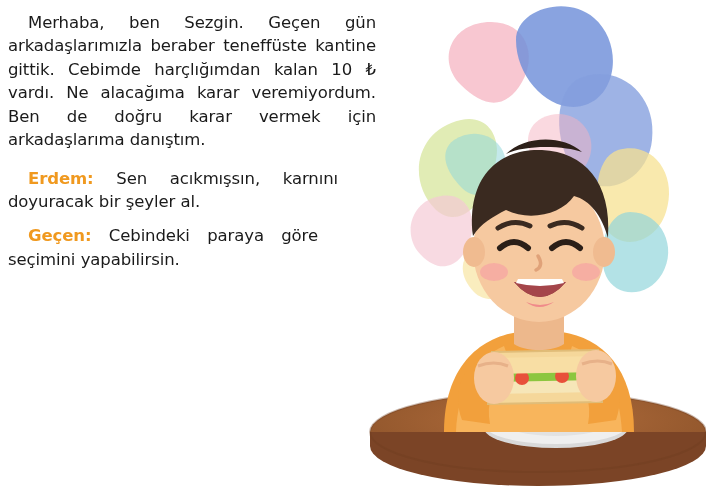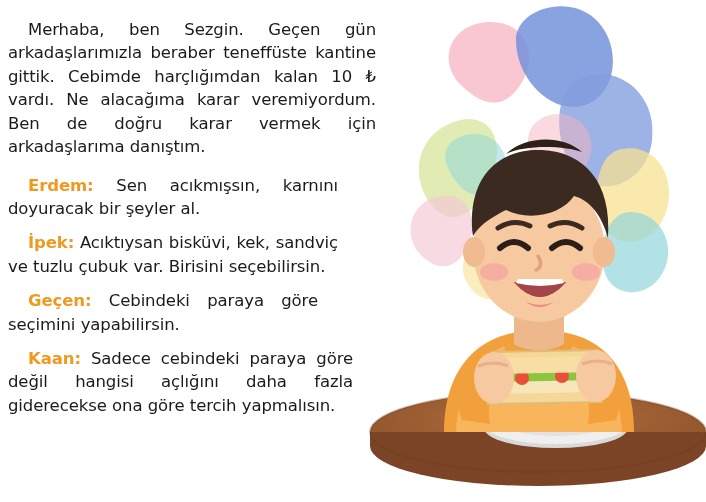--- a/index.html
+++ b/index.html
@@ -16,21 +16,21 @@
   #page {
     position: relative;
     width: 706px;
     height: 502px;
     background: #ffffff;
   }
   
   #text-col {
     position: absolute;
     left: 0;
-    top: 8px;
+    top: 1px;
     width: 378px;
     padding: 10px 0 0 8px;
     box-sizing: border-box;
   }
   .para {
     font-size: 16.5px;
     line-height: 1.42;
     color: #1a1a1a;
     margin: 0 0 11px 0;
     text-align: justify;
@@ -79,25 +79,23 @@
 <body>
 
 <div id="page">
 
   <div id="text-col">
 
     <p class="para intro"><span class="ind"></span><span>Merhaba, ben Sezgin. Geçen gün arkadaşlarımızla beraber teneffüste kantine gittik. Cebimde harçlığımdan kalan 10 ₺ vardı. Ne alacağıma karar veremiyordum. Ben de doğru karar vermek için arkadaşlarıma danıştım.</span></p>
 
     <p class="para narrow"><span class="ind"></span><span class="speaker">Erdem:</span><span> Sen acıkmışsın, karnını doyuracak bir şeyler al.</span></p>
 
-    <p class="para narrow"><span class="ind"></span><span class="speaker">İpek:</span><span> Acıktıysan bisküvi, kek, sandviç ve tuzlu çubuk var. Birisini seçebilirsin.</span></p>
 
     <p class="para narrow2"><span class="ind"></span><span class="speaker">Geçen:</span><span> Cebindeki paraya göre seçimini yapabilirsin.</span></p>
 
-    <p class="para kaan"><span class="ind"></span><span class="speaker">Kaan:</span><span> Sadece cebindeki paraya göre değil hangisi açlığını daha fazla giderecekse ona göre tercih yapmalısın.</span></p>
 
 
   </div>
 
   <div id="art">
     <svg width="340" height="502" viewBox="0 0 340 502" xmlns="http://www.w3.org/2000/svg">
       <defs>
         <radialGradient id="tg" cx="50%" cy="35%" r="70%">
           <stop offset="0%" stop-color="#b06c3c"></stop>
           <stop offset="100%" stop-color="#8a5128"></stop>

